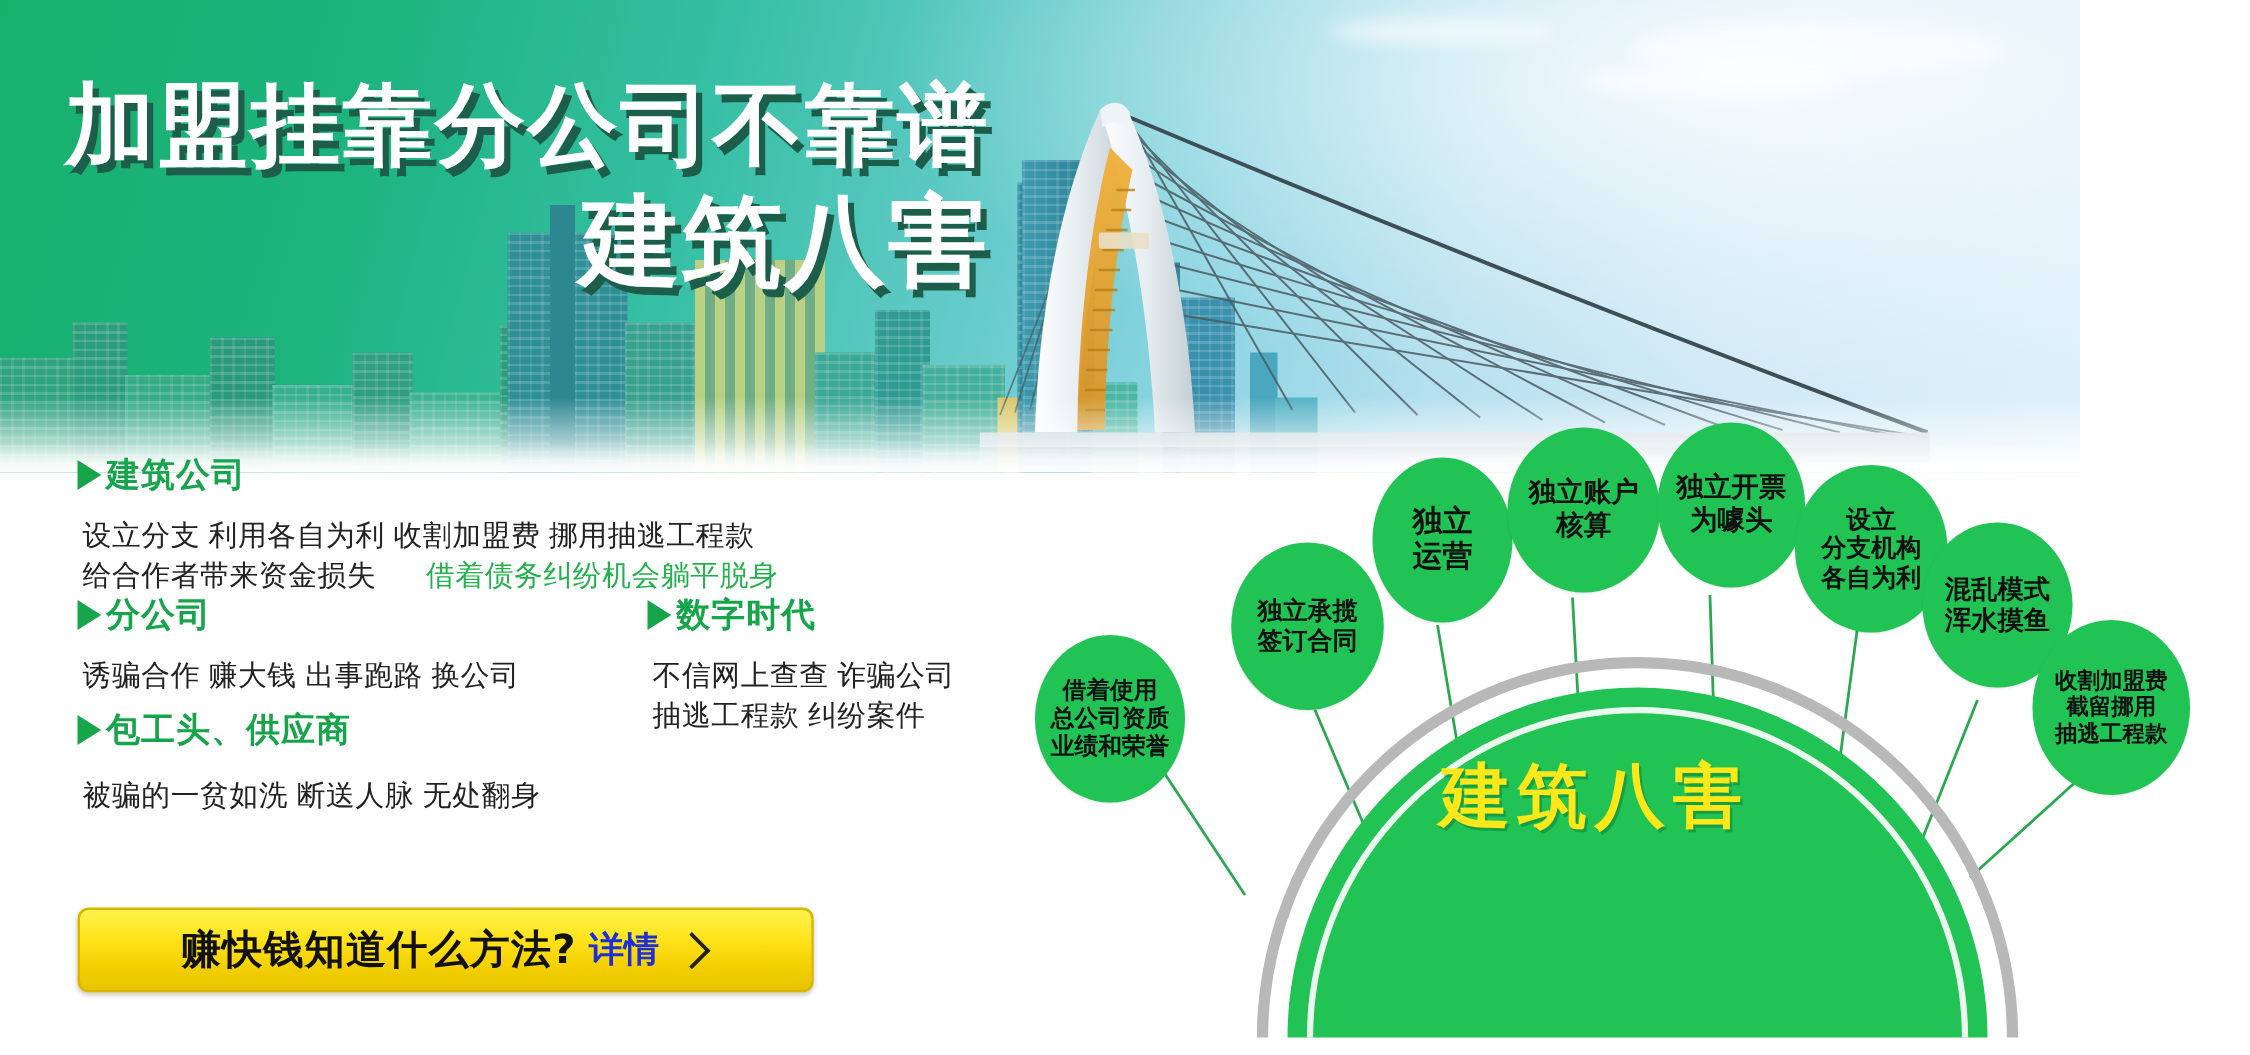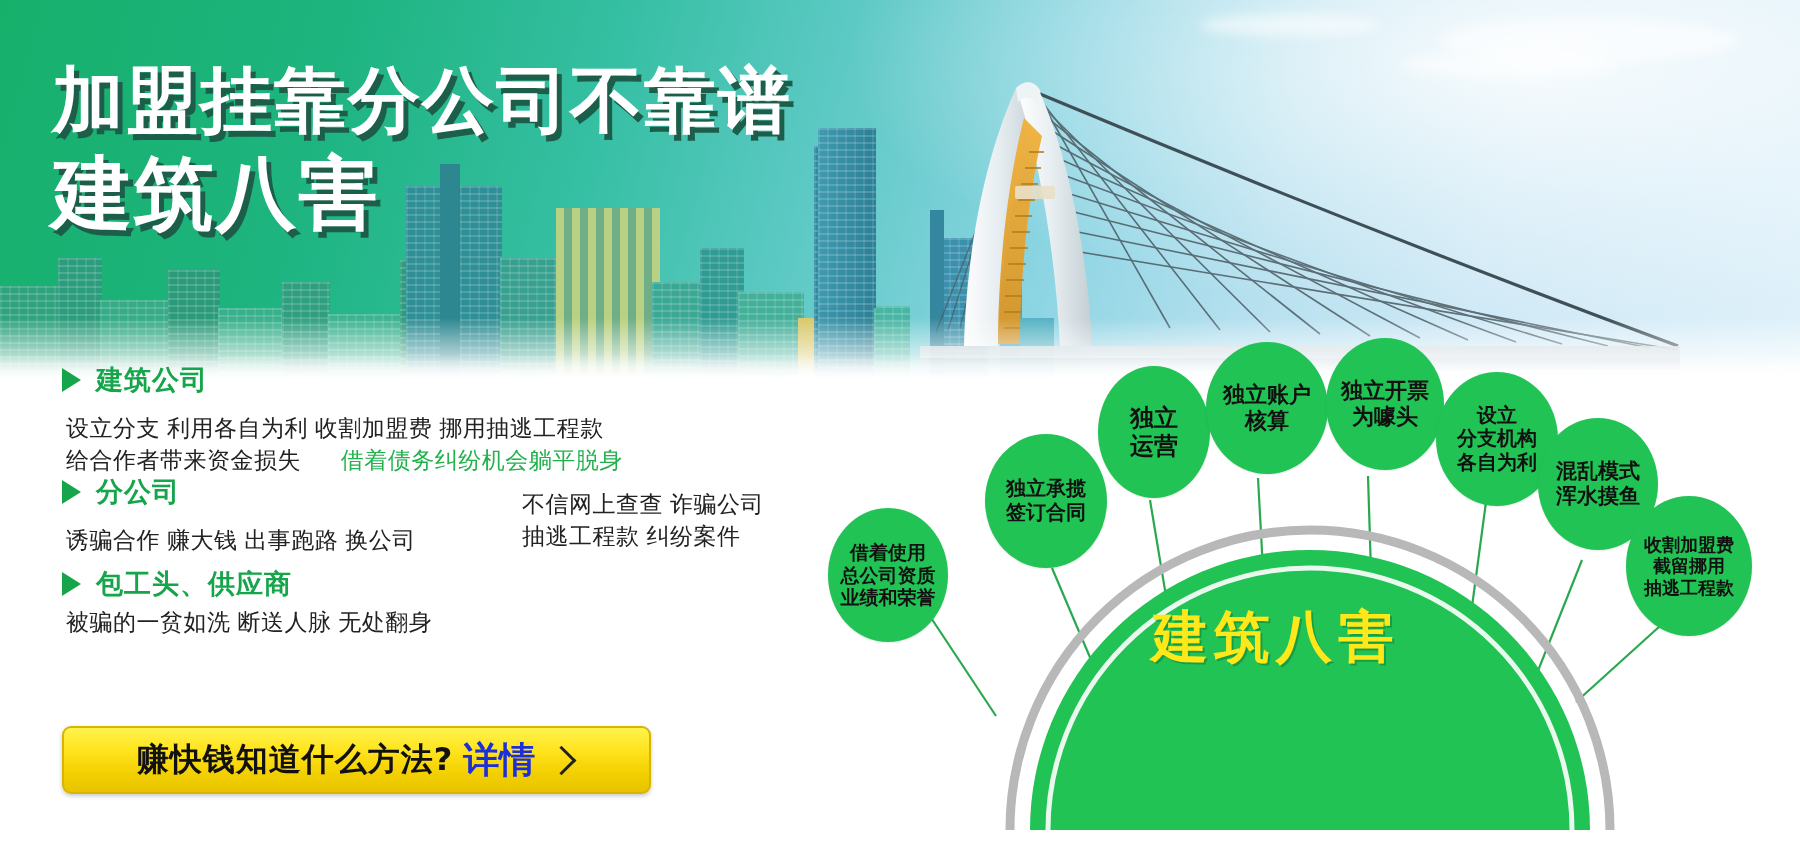--- a/index.html
+++ b/index.html
@@ -7,23 +7,24 @@
     width:1800px;height:844px;
     background:#ffffff;
     font-family:"Liberation Sans","DejaVu Sans",sans-serif;
     overflow:hidden;
     position:relative;
   }
   .poster{position:relative;width:1800px;height:844px;overflow:hidden;background:#fff;}
 
   
   .hero{
-    position:absolute;left:0;top:0;width:1800px;height:378px;
+    position:absolute;left:0;top:0;width:1664px;height:378px;
     background:linear-gradient(105deg,#17b06b 0%,#1db47f 18%,#35bfa3 33%,#5cc9c4 45%,#8ad4e2 58%,#b6e0ef 70%,#cfe9f6 82%,#dff1fa 100%);
     overflow:hidden;
+    text-align:right;
   }
   .sky-glow{
     position:absolute;right:0;top:0;width:980px;height:330px;
     background:radial-gradient(ellipse at 72% 18%, rgba(255,255,255,.85) 0%, rgba(255,255,255,.35) 38%, rgba(255,255,255,0) 68%);
   }
   .cloud{position:absolute;background:rgba(255,255,255,.55);border-radius:50%;filter:blur(6px);}
   .c1{right:60px;top:18px;width:300px;height:44px;}
   .c2{right:180px;top:52px;width:220px;height:26px;}
   .c3{right:420px;top:14px;width:180px;height:22px;}
 
@@ -53,54 +54,54 @@
     color:#ffffff;font-weight:bold;letter-spacing:2px;white-space:nowrap;
     text-shadow:5px 6px 0 #1d5e4a;
     font-family:"DejaVu Sans","Liberation Sans",sans-serif;
   }
   .headline .l1{font-size:72px;line-height:84px;}
   .headline .l2{font-size:80px;line-height:96px;margin-top:4px;}
 
   
   .left-col{position:absolute;left:0;top:390px;width:840px;height:454px;}
   .sec{position:absolute;}
-  .sec-head{display:flex;align-items:center;gap:15px;}
+  .sec-head{display:flex;align-items:center;gap:4px;}
   .tri{
     width:0;height:0;border-left:19px solid #16a54a;
     border-top:12px solid transparent;border-bottom:12px solid transparent;
     flex:0 0 auto;
   }
   .sec-title{color:#16a54a;font-size:27px;font-weight:bold;letter-spacing:1px;white-space:nowrap;
     font-family:"DejaVu Sans","Liberation Sans",sans-serif;}
   .body-line{color:#222;font-size:23px;line-height:32px;white-space:nowrap;letter-spacing:.5px;
     font-family:Liberation Sans, sans-serif;}
   .green-txt{color:#22b14c;}
 
   #sec-construction{left:62px;top:-28px;}
   #sec-construction .lines{margin-top:14px;margin-left:4px;}
   #sec-branch{left:62px;top:84px;text-align:right;}
   #sec-branch .lines{margin-top:14px;margin-left:4px;}
   #sec-contractor{left:62px;top:176px;}
-  #sec-contractor .lines{margin-top:4px;margin-left:4px;}
+  #sec-contractor .lines{margin-top:18px;margin-left:4px;}
   #sec-digital{left:518px;top:84px;}
   #sec-digital .lines{margin-top:14px;margin-left:4px;}
 
   
   .cta{
     position:absolute;left:62px;top:726px;width:585px;height:64px;
     border-radius:9px;
     background:linear-gradient(to bottom,#fff34d 0%,#ffe21a 38%,#f2cf00 72%,#e8c400 100%);
     border:2px solid #d9b400;
     box-shadow:0 2px 4px rgba(0,0,0,.22);
     display:flex;align-items:center;justify-content:center;gap:10px;
     cursor:pointer;z-index:7;
   }
   .cta-main{color:#111;font-size:32px;font-weight:bold;letter-spacing:1px;white-space:nowrap;
     font-family:"DejaVu Sans","Liberation Sans",sans-serif;}
-  .cta-link{color:#1d2fd6;font-size:36px;font-weight:bold;white-space:nowrap;
+  .cta-link{color:#1d2fd6;font-size:28px;font-weight:bold;white-space:nowrap;
     font-family:"DejaVu Sans","Liberation Sans",sans-serif;}
   .cta-chev{display:inline-block;width:18px;height:18px;border-right:3px solid #222;border-top:3px solid #222;
     transform:rotate(45deg);margin-left:6px;margin-right:4px;}
 
   
   .diagram{position:absolute;left:820px;top:330px;width:980px;height:514px;}
   .diagram svg{position:absolute;left:0;top:0;}
   .bubble{
     position:absolute;border-radius:50%;
     background:#22c355;
@@ -314,20 +315,24 @@
       <div class="sec-head">
         <span class="tri"></span>
         <span class="sec-title">包工头、供应商</span>
       </div>
       <div class="lines">
         <div class="body-line">被骗的一贫如洗  断送人脉  无处翻身</div>
       </div>
     </div>
 
     <div class="sec" id="sec-digital">
+      <div class="sec-head">
+        <span class="tri"></span>
+        <span class="sec-title">数字时代</span>
+      </div>
       <div class="lines">
         <div class="body-line">不信网上查查 诈骗公司</div>
         <div class="body-line">抽逃工程款 纠纷案件</div>
       </div>
     </div>
   </div>
 
   <div class="cta">
     <span class="cta-main">赚快钱知道什么方法?</span>
     <span class="cta-link">详情</span>

